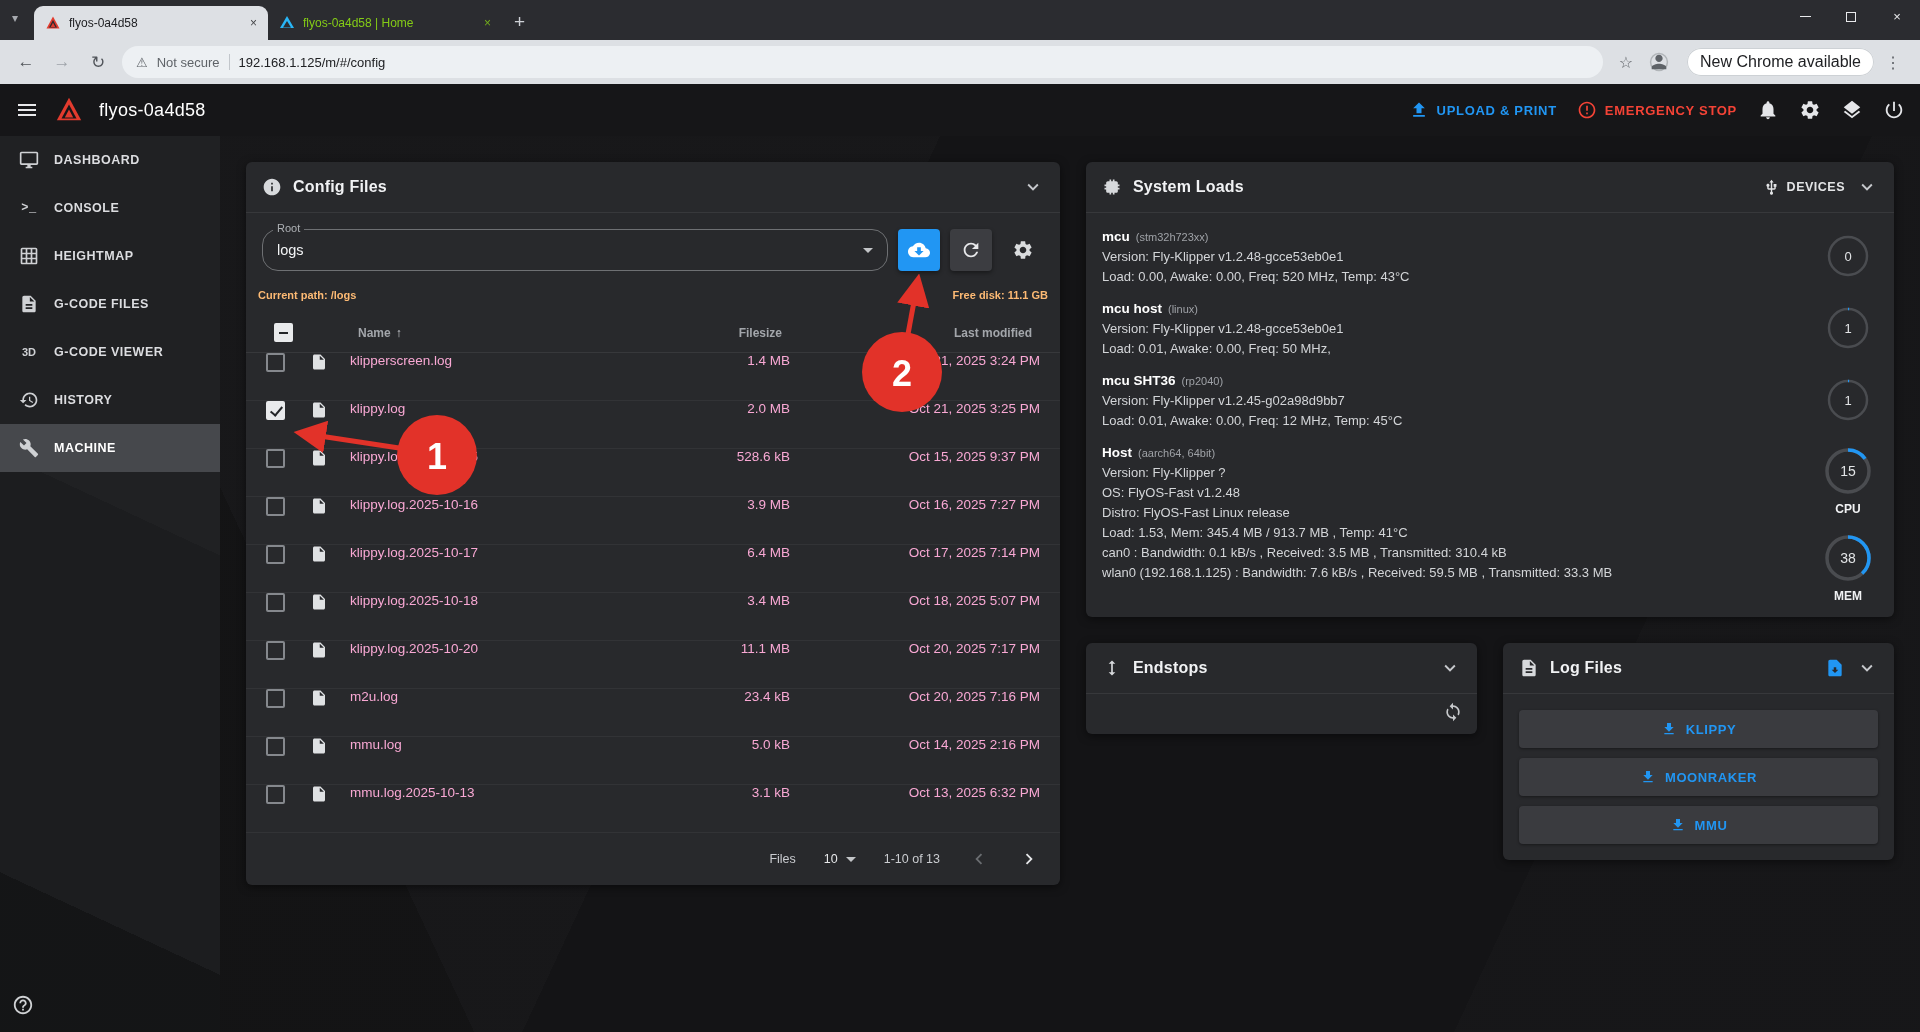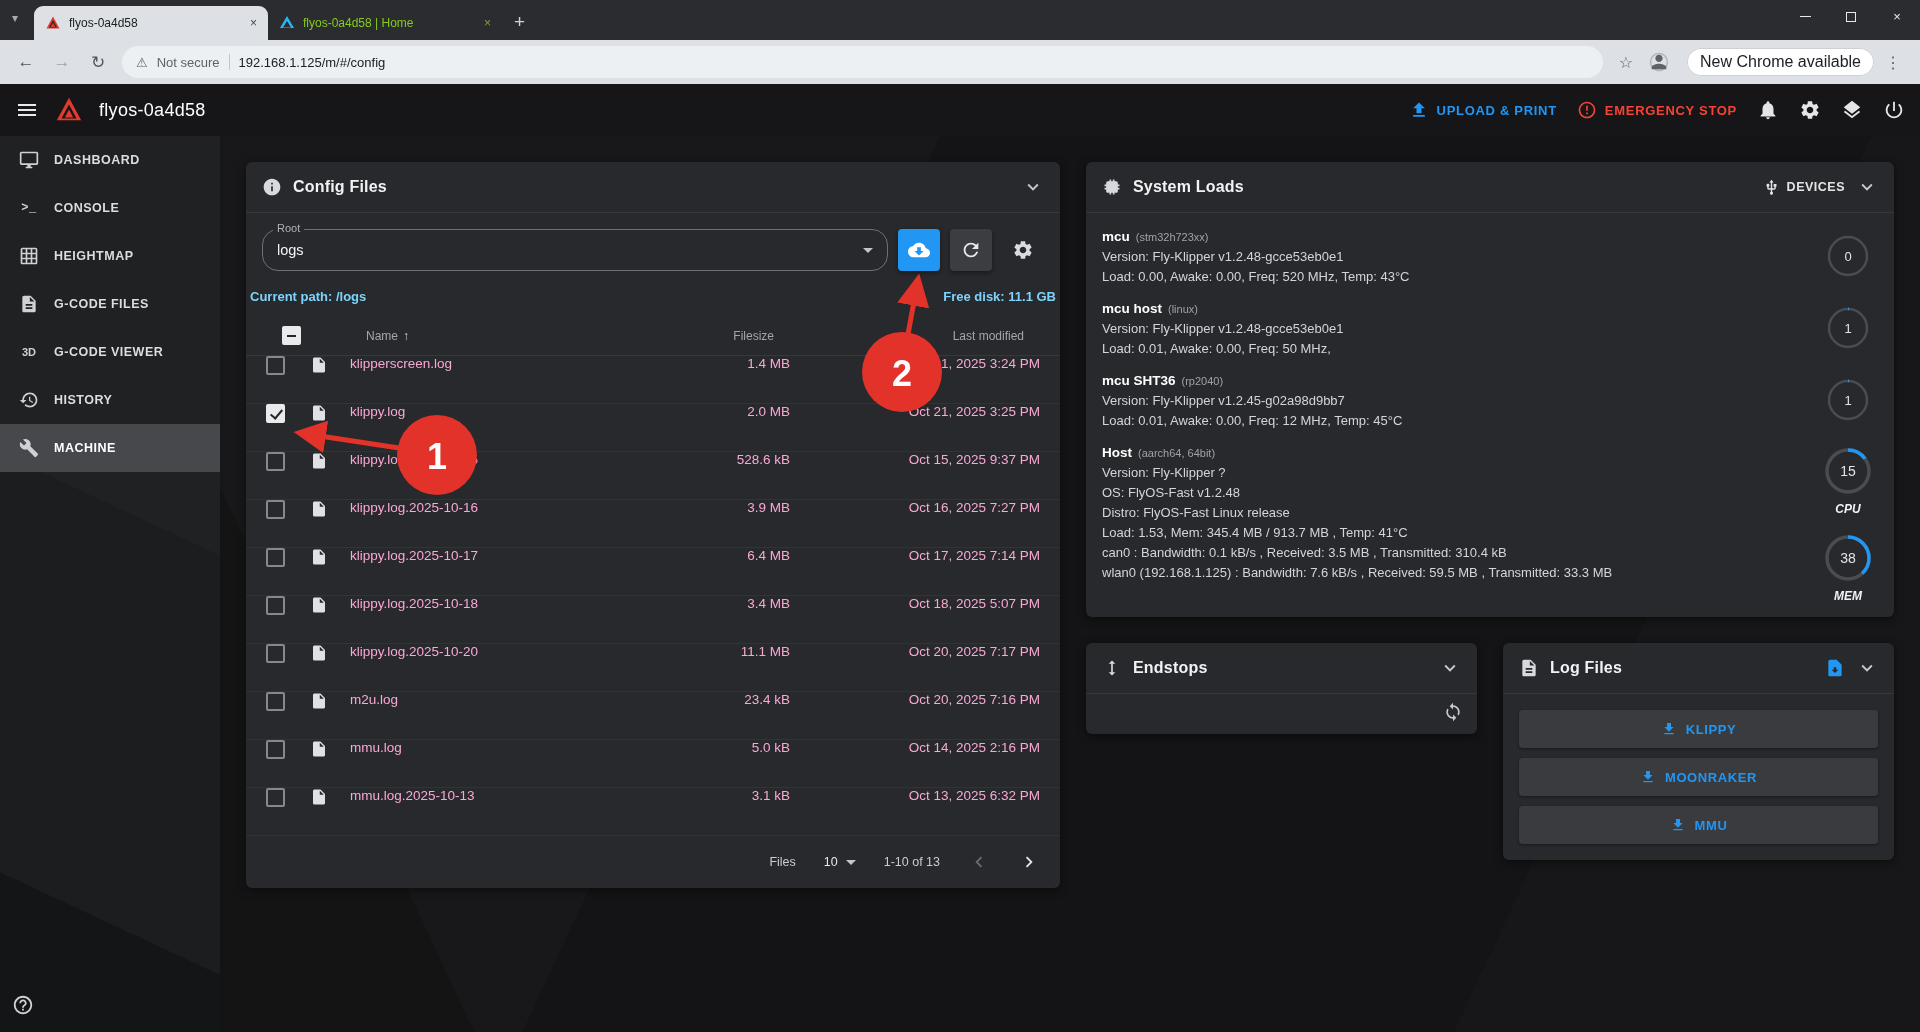--- a/index.html
+++ b/index.html
@@ -80,23 +80,23 @@
   .config-card { width:814px; }
   .cfg-toolbar { display:flex; gap:10px; padding:16px; align-items:center; }
   .select-field { flex:1; height:42px; border:1px solid #6e7073; border-radius:16px; position:relative; display:flex; align-items:center; padding:0 14px; font-size:14.5px; color:#f3f4f6; }
   .select-label { position:absolute; top:-8px; left:10px; background:#28292c; padding:0 4px; font-size:11px; color:#aeb1b5; }
   .caret { margin-left:auto; width:0; height:0; border-left:5px solid transparent; border-right:5px solid transparent; border-top:5px solid #c3c5c8; }
   .sq-btn { width:42px; height:42px; border-radius:4px; display:flex; align-items:center; justify-content:center; flex-shrink:0; }
   .sq-btn.primary { background:#2196f3; color:#ffffff; box-shadow:0 2px 4px rgba(0,0,0,.4); }
   .sq-btn.graybtn { background:#3c3d41; color:#e8e9eb; box-shadow:0 2px 4px rgba(0,0,0,.4); }
   .sq-btn.plain { color:#dadcde; }
 
-  .path-row { display:flex; justify-content:space-between; padding:2px 4px 12px; font-size:13px; font-weight:bold; color:#7dd3fc; }
-
-  .tbl-head { display:flex; align-items:center; height:40px; padding:0 36px; font-size:12px; color:#a3a6ab; border-bottom:1px solid #37383b; }
+  .path-row { display:flex; justify-content:space-between; padding:2px 12px 12px; font-size:11px; font-weight:bold; color:#fdba74; }
+
+  .tbl-head { display:flex; align-items:center; height:40px; padding:0 28px; font-size:12px; color:#a3a6ab; border-bottom:1px solid #37383b;font-weight:bold; }
   .c-cb { width:44px; display:flex; align-items:center; }
   .c-ico { width:40px; display:flex; align-items:center; color:#dfe1e3; }
   .c-name { flex:1; display:flex; align-items:center; gap:5px; }
   .c-size { width:170px; text-align:right; }
   .c-date { width:250px; text-align:right; }
   .sort-arrow { font-size:12px; color:#cfd2d6; }
 
   .frow { display:flex; align-items:flex-start; height:48px; padding:0 20px; font-size:13.5px; color:#f9a8d4; border-bottom:1px solid #323336; }
 
   .checkbox { width:19px; height:19px; border:2px solid #85888d; border-radius:2px; position:relative; display:inline-block; flex-shrink:0; }
@@ -115,21 +115,21 @@
 
   .sys-body { padding:6px 0 10px; }
   .sys-entry { display:flex; padding:10px 16px 4px; }
   .sys-info { flex:1; padding-right:10px; }
   .sys-name { font-size:13.5px; font-weight:bold; color:#ffffff; margin-bottom:3px; }
   .sys-chip { font-size:11px; color:#9fa2a7; font-weight:normal; margin-left:6px; }
   .sys-line { font-size:13px; color:#d3d5d8; line-height:20px; }
   .gauge-wrap { width:60px; display:flex; justify-content:center; align-items:flex-start; padding-top:4px; }
   .gauges2 { display:flex; gap:16px; align-items:center; padding-right:4px;flex-direction:column; }
   .gauge-col { display:flex; flex-direction:column; align-items:center; gap:5px; }
-  .gauge-label { font-size:12px; font-weight:bold; color:#f1f2f4;font-style:italic; }
+  .gauge-label { font-size:12px; font-weight:bold; color:#f1f2f4; }
   .gauge .track { fill:none; stroke:#4a4c50; stroke-width:2.5; }
   .gauge .arc { fill:none; stroke:#2196f3; stroke-width:2.5; }
   .gauge.big .track { stroke-width:3.5; }
   .gauge.big .arc { stroke-width:3.5; }
   .gauge text { fill:#e2e4e6; font-size:13px; text-anchor:middle; dominant-baseline:central; font-family:"Liberation Sans", sans-serif; }
   .gauge.big text { font-size:14px; }
 
   .bottom-row { display:flex; gap:26px; align-items:flex-start; }
   .endstops-card, .log-card { flex:1; }
   .endstop-body { padding:16px 16px 6px; font-size:13.5px; color:#e4e5e7; line-height:20px; }

